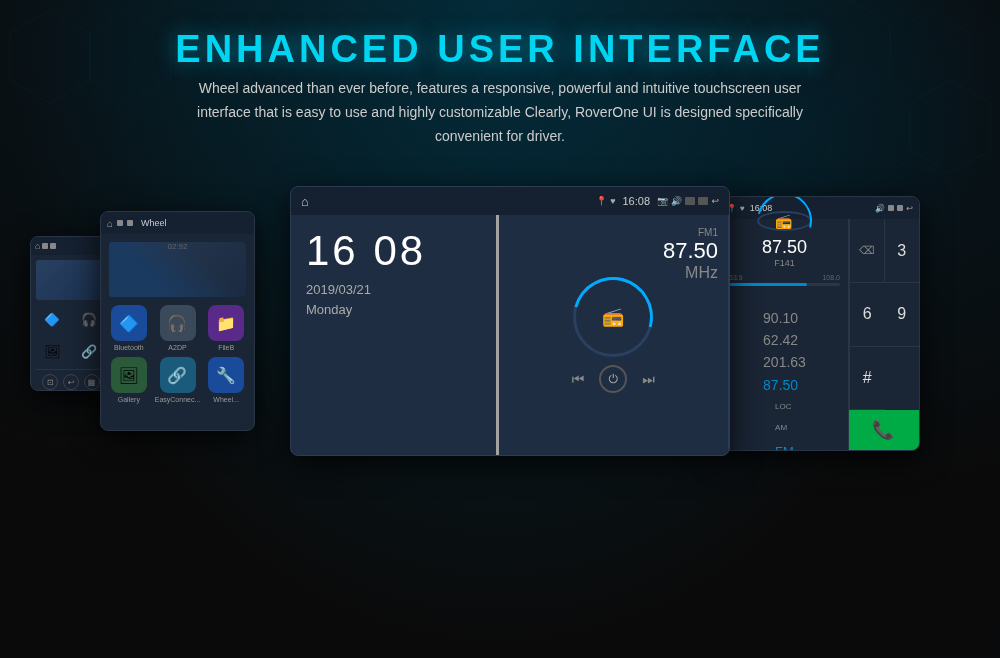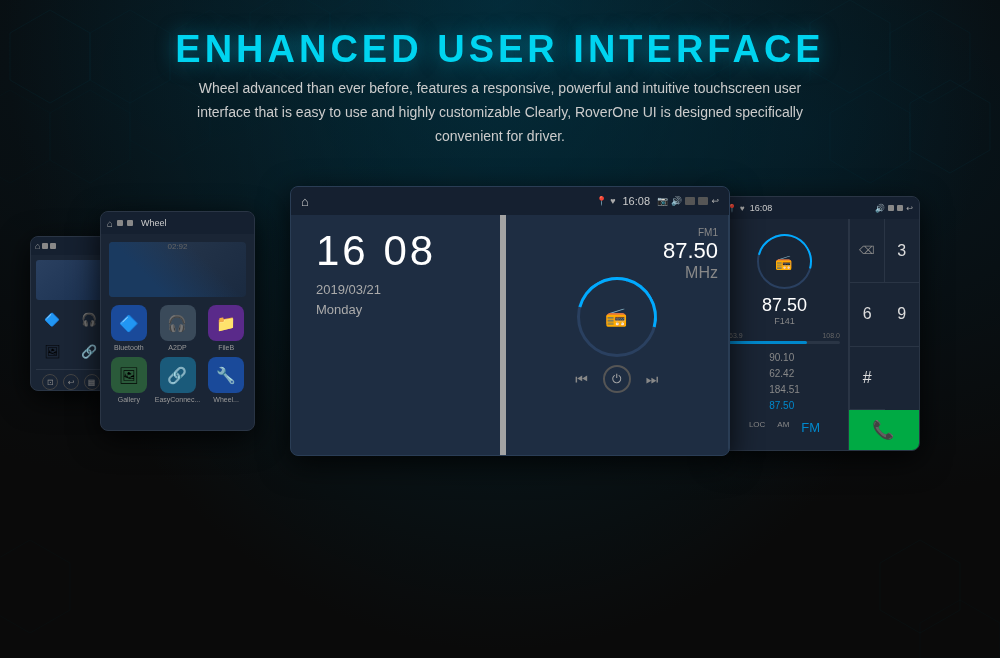--- a/index.html
+++ b/index.html
@@ -146,22 +146,22 @@
     }
 
     
     .center-content {
       display: flex;
       height: calc(100% - 28px);
     }
 
     .time-section {
       flex: 1;
-      padding: 15px 15px 10px 25px;
-      border-right: 6px solid #a3a3a3;
+      padding: 15px 15px 10px 15px;
+      border-right: 3px solid #a3a3a3;
     }
 
     .time-display {
       font-size: 42px;
       font-weight: 300;
       color: #ffffff;
       letter-spacing: 3px;
       line-height: 1;
       margin-bottom: 8px;
     }
@@ -451,22 +451,22 @@
     }
 
     .freq-fill {
       height: 100%;
       background: #0088cc;
       border-radius: 2px;
       width: 70%;
     }
 
     .freq-list {
-      margin-top: 6px;
-      font-size: 10px;
+      margin-top: 21px;
+      font-size: 14px;
       color: #888;
       line-height: 1.6;
     }
 
     
     .right-keypad {
       width: 70px;
       display: flex;
       flex-direction: column;
     }
@@ -705,24 +705,24 @@
               <span>63.9</span>
               <span>108.0</span>
             </div>
             <div class="freq-track">
               <div class="freq-fill"></div>
             </div>
           </div>
           <div class="freq-list">
             <div>90.10</div>
             <div>62.42</div>
-            <div>184.51</div>
+            <div>201.63</div>
             <div style="color:#0088cc;">87.50</div>
           </div>
-          <div style="display:flex;gap:12px;margin-top:6px;">
+          <div style="display:flex;gap:12px;margin-top:6px;flex-direction:column;">
             <span style="font-size:8px;color:#888;">LOC</span>
             <span style="font-size:8px;color:#888;">AM</span>
             <span style="font-size:13px;color:#0088cc;">FM</span>
           </div>
         </div>
 
         <div class="right-keypad">
           <div class="keypad-nums">
             <div class="key-btn" style="font-size:11px;color:#888;">⌫</div>
             <div class="key-btn">3</div>

